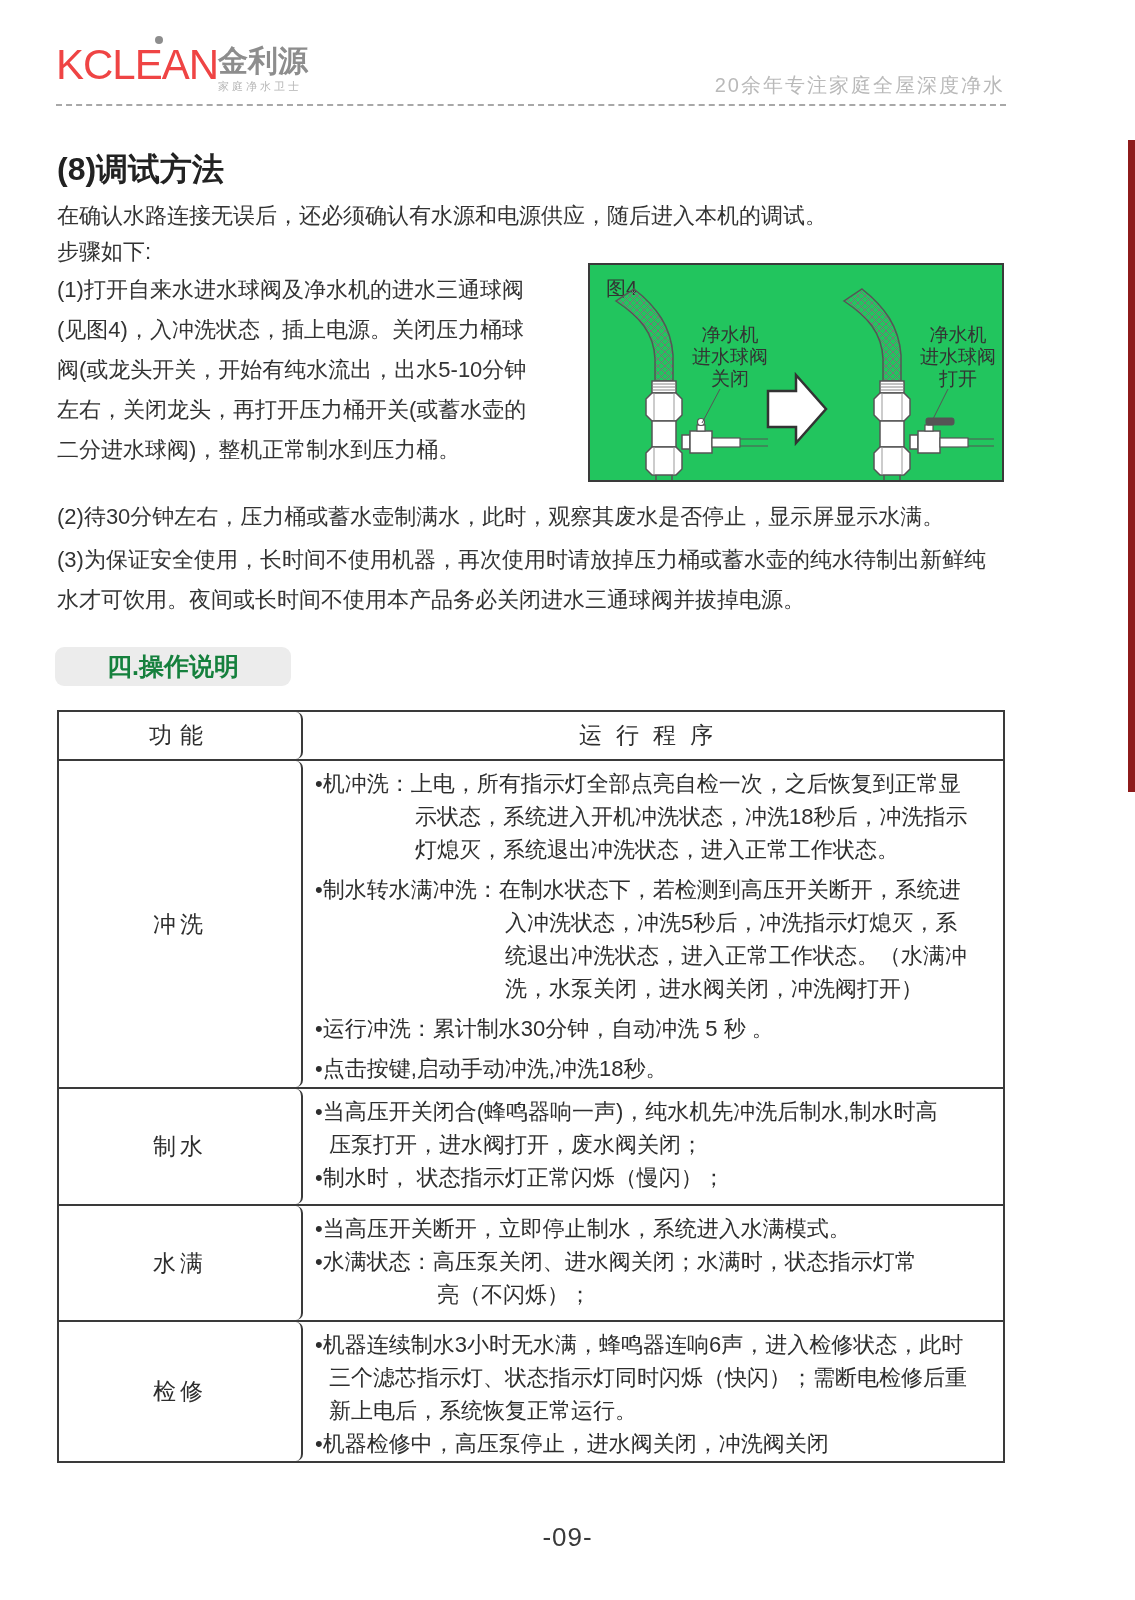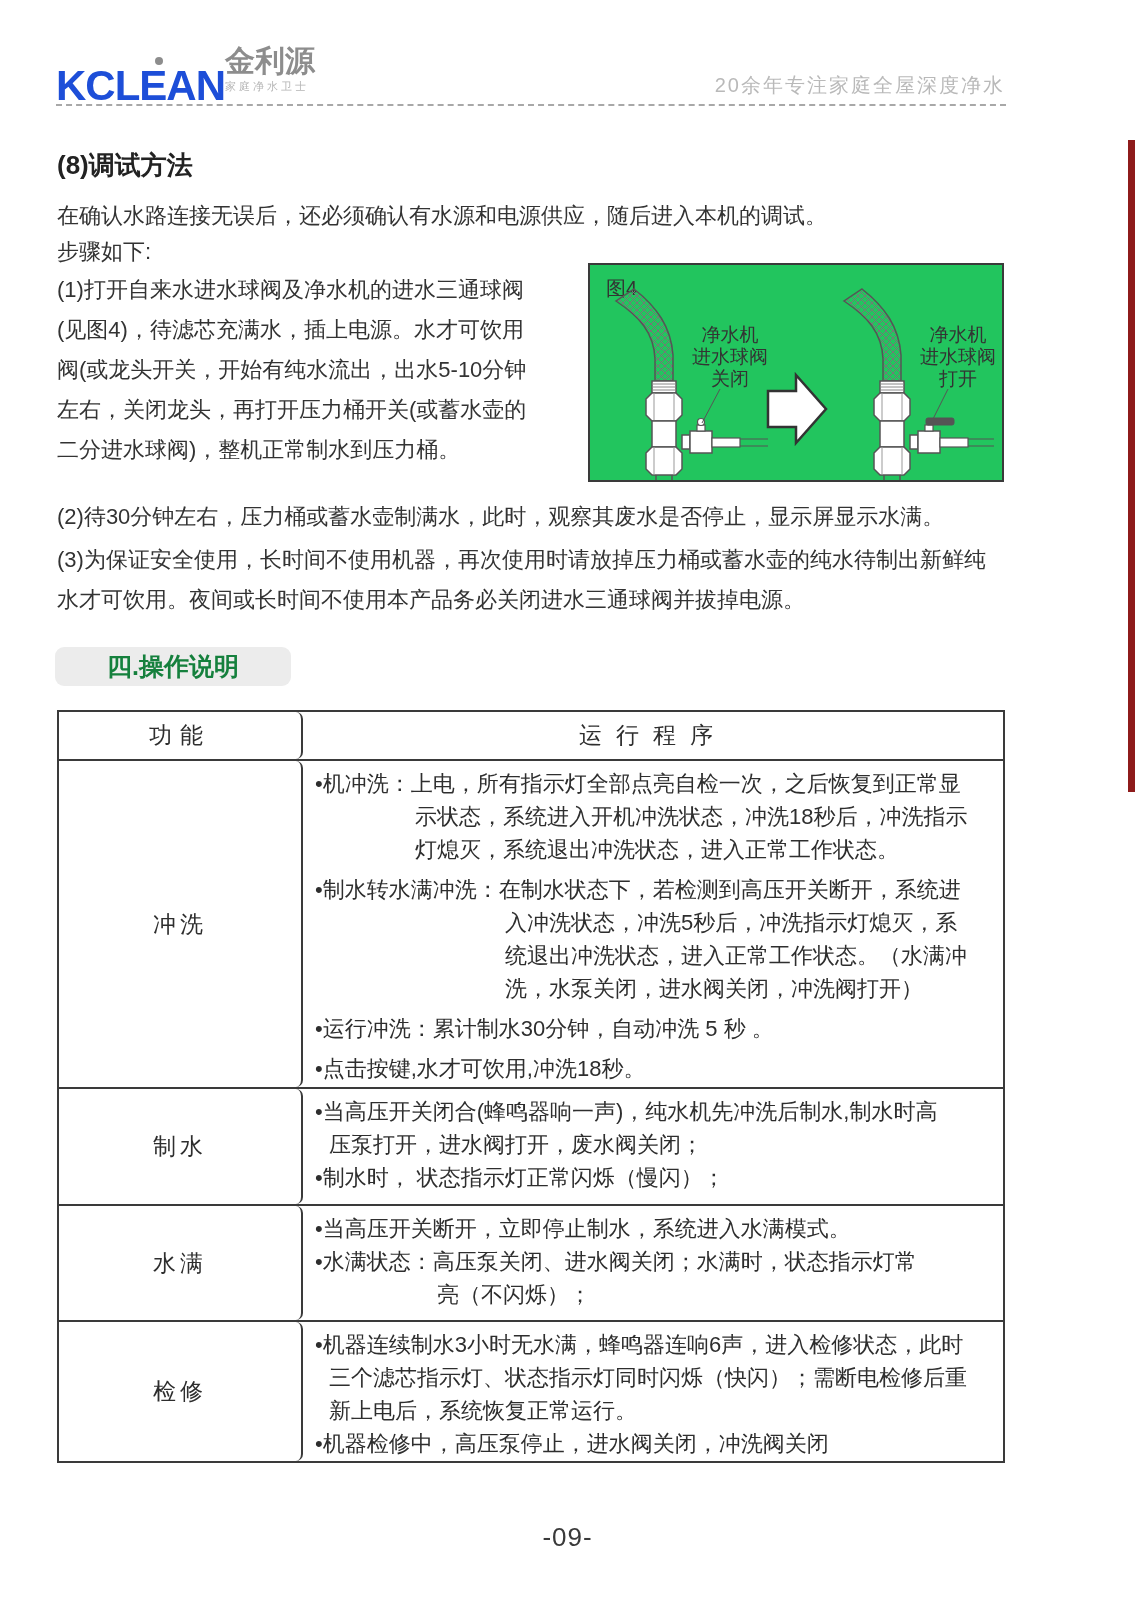--- a/index.html
+++ b/index.html
@@ -2,33 +2,33 @@
 <html><head>
 <meta charset="utf-8">
 <style>
   * { margin:0; padding:0; box-sizing:border-box; }
   html,body { background:#ffffff; }
   body { font-family:"Liberation Sans","DejaVu Sans",sans-serif; color:#333; }
   .page { position:relative; width:1135px; height:1600px; background:#fff; overflow:hidden; }
 
   
   .logo { position:absolute; left:56px; top:44px; display:flex; align-items:flex-start; }
-  .logo-en { position:relative; font-size:42px; font-weight:bold; color:#1d4ed8; letter-spacing:-1px; line-height:1;margin-top:21px; }
+  .logo-en { position:relative; font-size:42px; font-weight:normal; color:#ef4444; letter-spacing:-1px; line-height:1; }
   .logo-dot { position:absolute; left:99px; top:-8px; width:8px; height:8px; border-radius:50%; background:#8d8d8d; }
   .logo-cn-wrap { margin-left:0; margin-top:2px; }
   .logo-cn { font-size:30px; font-weight:bold; color:#8d8d8d; line-height:1; }
   .logo-sub { font-size:11px; color:#b5b5b5; letter-spacing:3px; margin-top:3px; }
   .tagline { position:absolute; top:72px; left:57px; width:948px; text-align:right; font-size:20px; color:#b9b9b9; letter-spacing:2px; }
   .hr-dash { position:absolute; left:56px; top:104px; width:950px; border-top:2px dashed #a8a8a8; }
 
   
   .side-tab { position:absolute; left:1128px; top:140px; width:7px; height:652px; background:#8e1b1b; }
 
   
-  .h8 { position:absolute; left:57px; top:148px; font-size:26px; font-weight:bold; color:#222; }
+  .h8 { position:absolute; left:57px; top:148px; font-size:32px; font-weight:bold; color:#222; }
   .intro { position:absolute; left:57px; top:201px; width:900px; font-size:22px; color:#333; }
   .steps-label { position:absolute; left:57px; top:237px; font-size:22px; color:#333; }
   .step1 { position:absolute; left:57px; top:270px; width:545px; font-size:22px; color:#333; line-height:40px; }
 
   
   .figure { position:absolute; left:588px; top:263px; width:416px; height:219px; border:2px solid #3a3a3a; background:#22c55e; }
 
   
   .para2 { position:absolute; left:57px; top:502px; width:948px; font-size:22px; color:#333; }
   .para3 { position:absolute; left:57px; top:540px; width:948px; font-size:22px; color:#333; line-height:40px; }
@@ -84,21 +84,21 @@
   <div class="hr-dash"></div>
 
   <div class="side-tab"></div>
 
   <div class="h8">(8)调试方法</div>
   <div class="intro">在确认水路连接无误后，还必须确认有水源和电源供应，随后进入本机的调试。</div>
   <div class="steps-label">步骤如下:</div>
 
   <div class="step1">
     <div class="ln">(1)打开自来水进水球阀及净水机的进水三通球阀</div>
-    <div class="ln">(见图4)，待滤芯充满水，插上电源。水才可饮用</div>
+    <div class="ln">(见图4)，入冲洗状态，插上电源。关闭压力桶球</div>
     <div class="ln">阀(或龙头开关，开始有纯水流出，出水5-10分钟</div>
     <div class="ln">左右，关闭龙头，再打开压力桶开关(或蓄水壶的</div>
     <div class="ln">二分进水球阀)，整机正常制水到压力桶。</div>
   </div>
 
   <div class="figure">
     <svg class="fig-svg" width="412" height="215" viewBox="0 0 412 215">
       <defs>
         <pattern id="braid" width="7" height="7" patternUnits="userSpaceOnUse">
           <path d="M0,0 L7,7 M7,0 L0,7" stroke="#777" stroke-width="1" fill="none"></path>
@@ -177,21 +177,21 @@
       <div class="t-label">冲洗</div>
       <div class="t-content">
         <div class="ln">•机冲洗：上电，所有指示灯全部点亮自检一次，之后恢复到正常显</div>
         <div class="ln c1">示状态，系统进入开机冲洗状态，冲洗18秒后，冲洗指示</div>
         <div class="ln c1">灯熄灭，系统退出冲洗状态，进入正常工作状态。</div>
         <div class="ln mt">•制水转水满冲洗：在制水状态下，若检测到高压开关断开，系统进</div>
         <div class="ln c2">入冲洗状态，冲洗5秒后，冲洗指示灯熄灭，系</div>
         <div class="ln c2">统退出冲洗状态，进入正常工作状态。（水满冲</div>
         <div class="ln c2">洗，水泵关闭，进水阀关闭，冲洗阀打开）</div>
         <div class="ln mt">•运行冲洗：累计制水30分钟，自动冲洗 5 秒 。</div>
-        <div class="ln mt">•点击按键,水才可饮用,冲洗18秒。</div>
+        <div class="ln mt">•点击按键,启动手动冲洗,冲洗18秒。</div>
       </div>
     </div>
 
     <div class="t-row row-make">
       <div class="t-label">制水</div>
       <div class="t-content">
         <div class="ln">•当高压开关闭合(蜂鸣器响一声)，纯水机先冲洗后制水,制水时高</div>
         <div class="ln c0">压泵打开，进水阀打开，废水阀关闭；</div>
         <div class="ln">•制水时， 状态指示灯正常闪烁（慢闪）；</div>
       </div>

